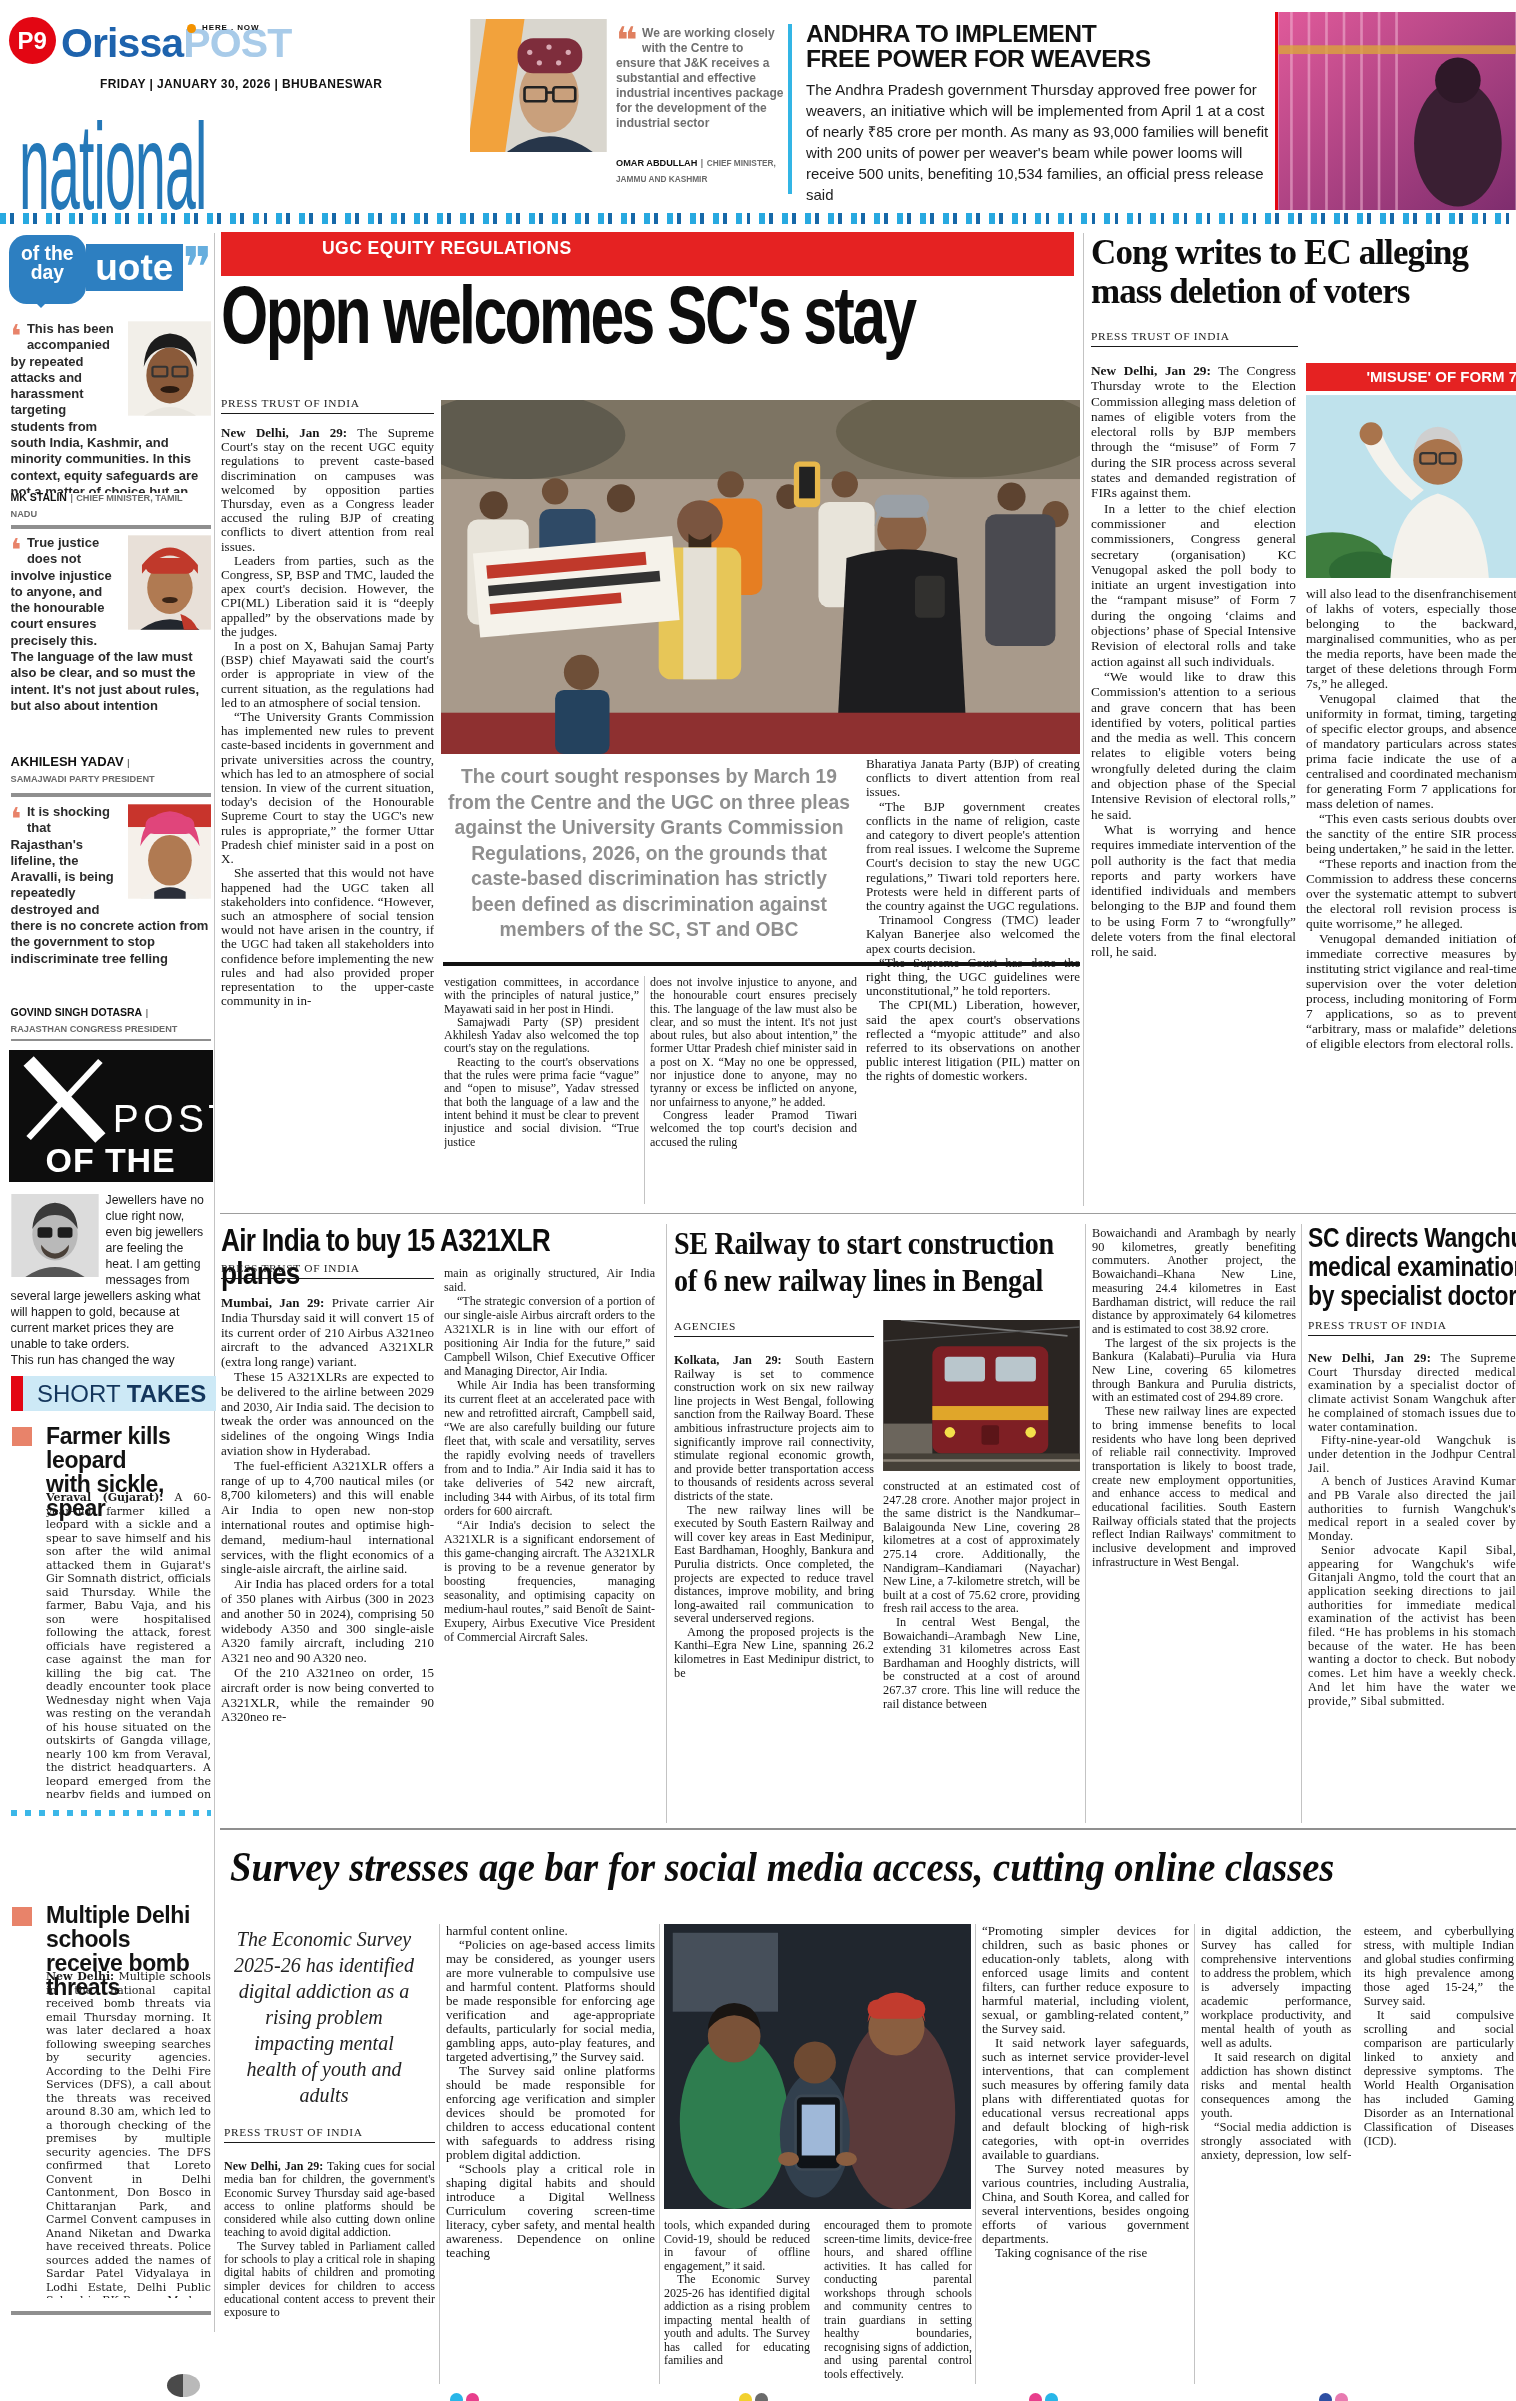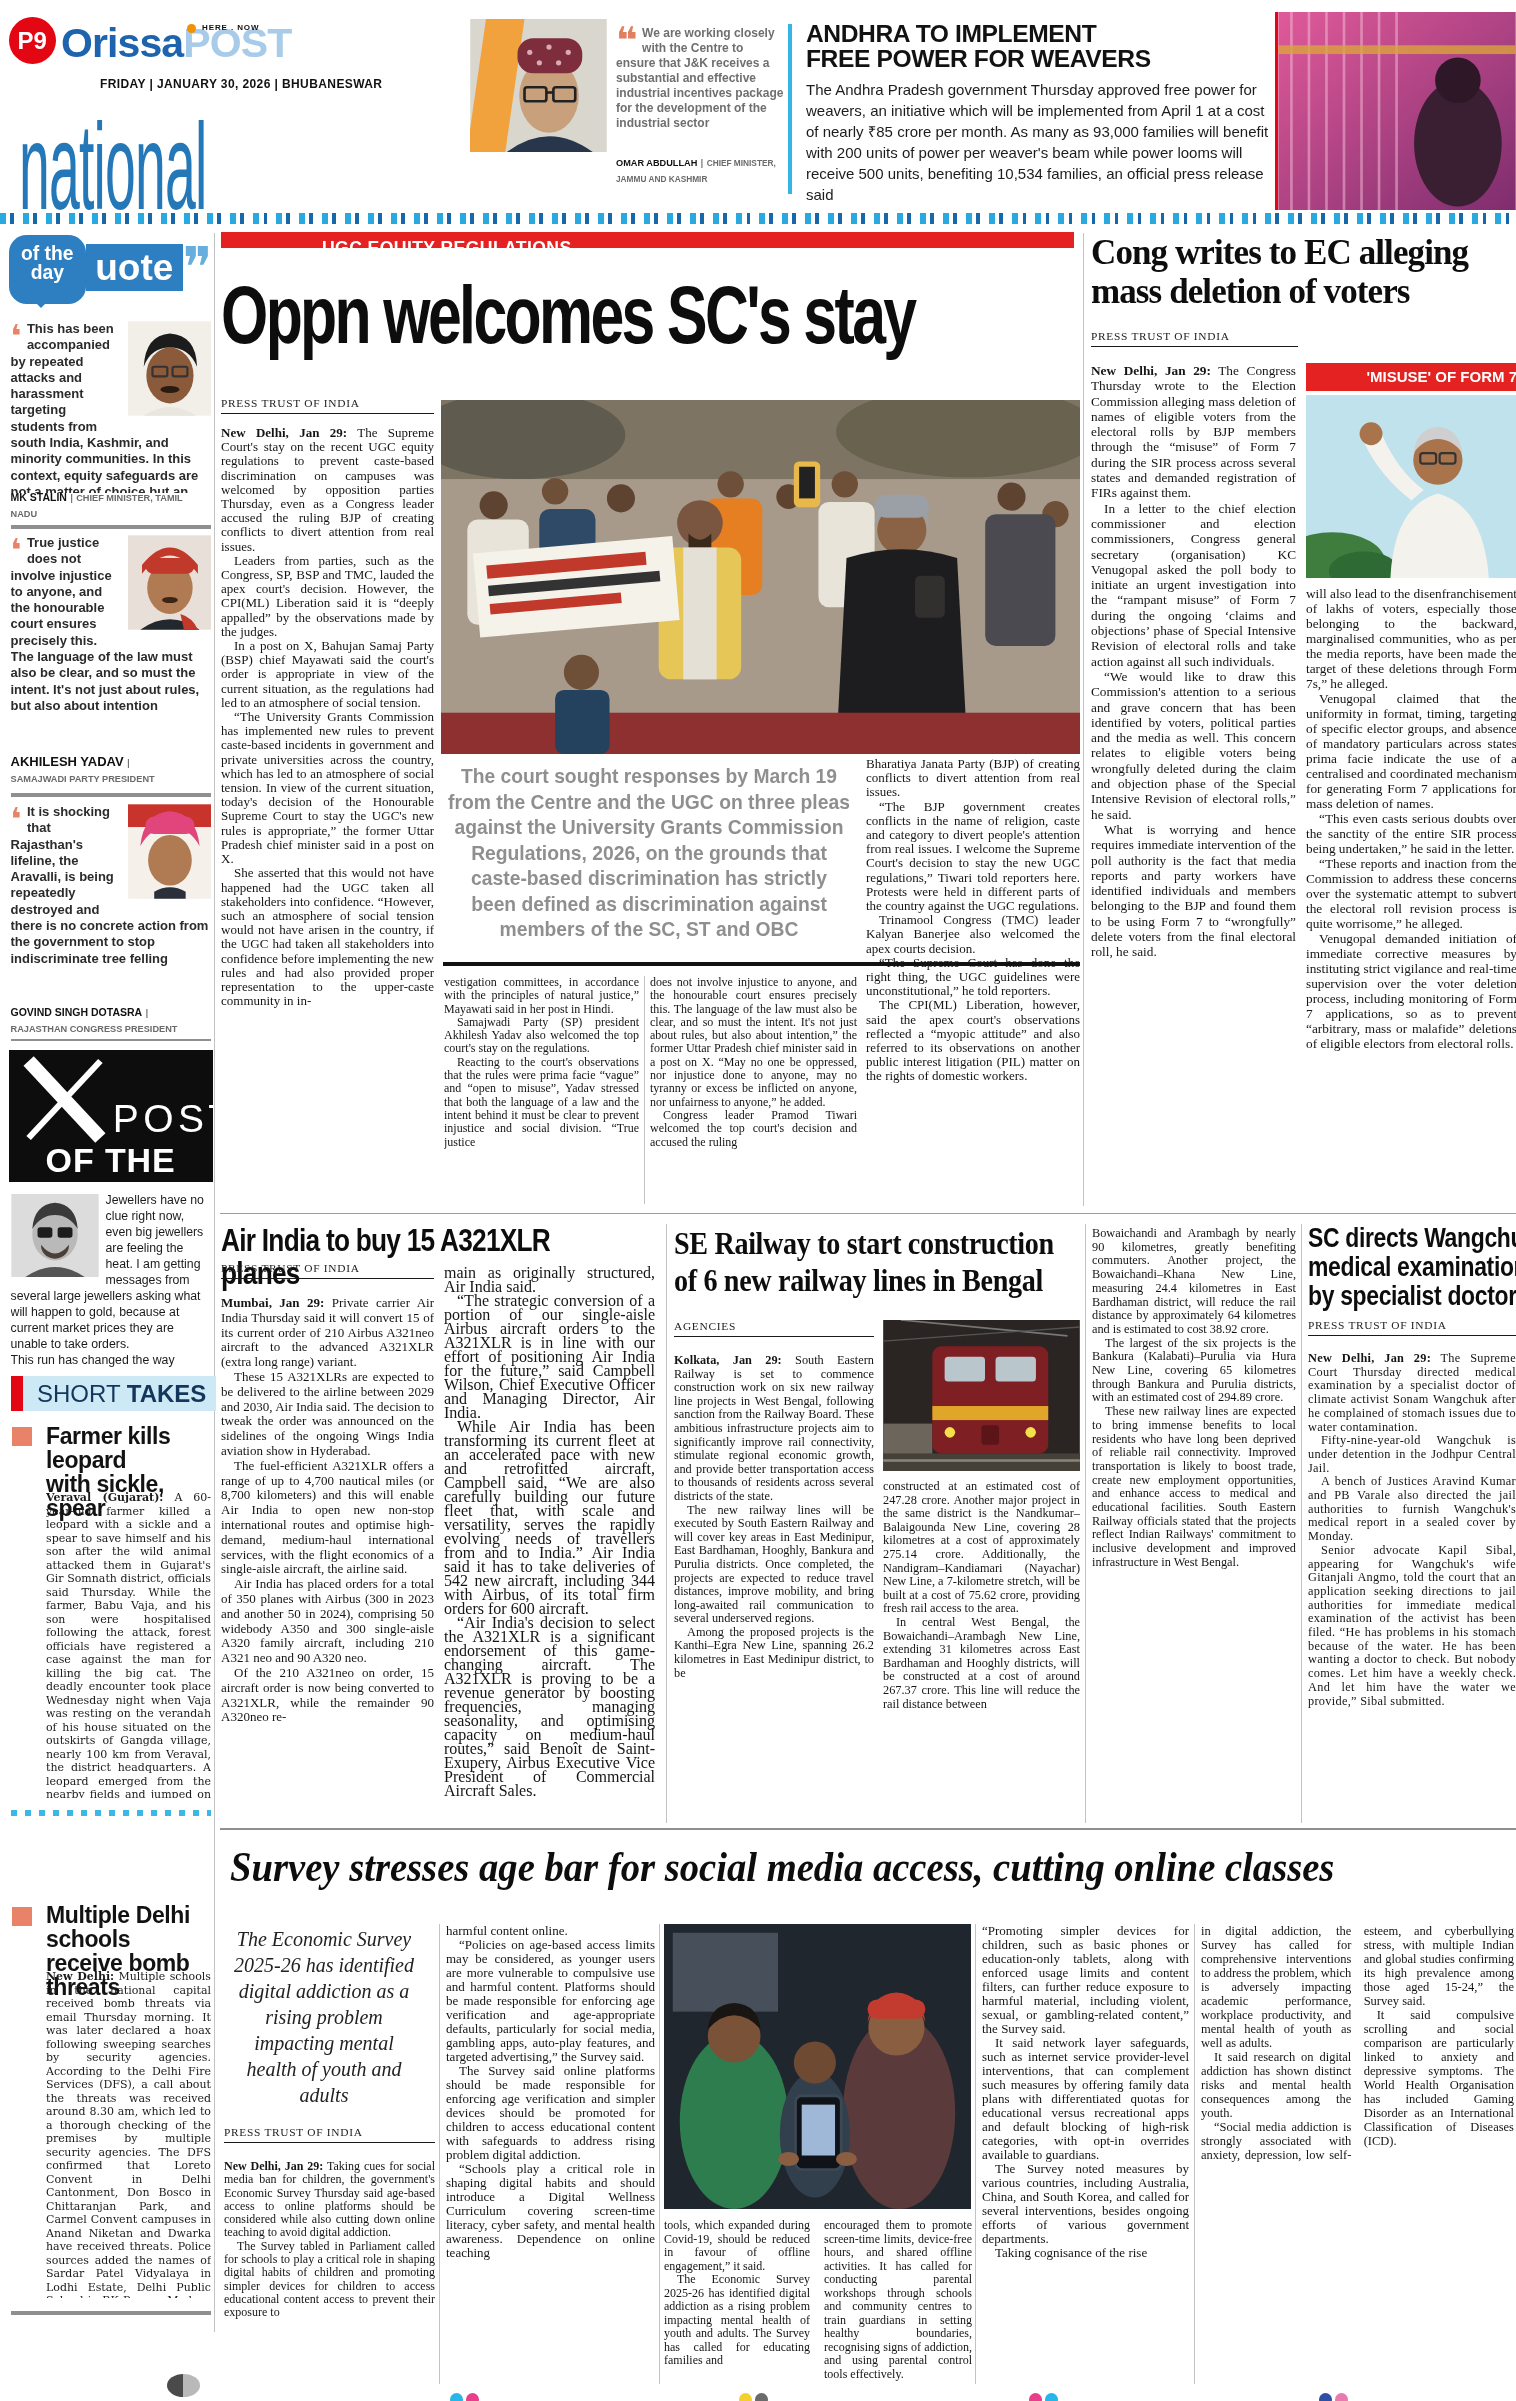--- a/index.html
+++ b/index.html
@@ -248,21 +248,21 @@
   <div class="st-bullet" style="left:12.3px;top:1895px"></div>
   <div class="abs st-head" style="left:46px;top:1891px;width:165px">
     <div>Multiple Delhi schools</div>
     <div>receive bomb threats</div>
   </div>
   <div class="abs st-body" style="left:46px;top:1947px;width:165px;height:339px">
       <p class=""><b>New Delhi:</b> Multiple schools in the national capital received bomb threats via email Thursday morning. It was later declared a hoax following sweeping searches by security agencies. According to the Delhi Fire Services (DFS), a call about the threats was received around 8.30 am, which led to a thorough checking of the premises by multiple security agencies. The DFS confirmed that Loreto Convent in Delhi Cantonment, Don Bosco in Chittaranjan Park, and Carmel Convent campuses in Anand Niketan and Dwarka have received threats. Police sources added the names of Sardar Patel Vidyalaya in Lodhi Estate, Delhi Public School in RK Puram, Modern School in Barakhamba Road and Sanskriti School in Chanakyapuri.</p>
     </div>
   <div class="thickrule" style="left:10.5px;top:2299px;width:200px"></div>
 
-  <div class="abs kicker" style="left:221px;top:220px;width:752px;height:16px">UGC EQUITY REGULATIONS</div>
+  <div class="abs kicker" style="left:221px;top:220px;width:752px;height:44px">UGC EQUITY REGULATIONS</div>
   <div class="abs lead-head" style="left:221px;top:263px;width:860px"><span class="squeeze" style="transform:scaleX(.75);letter-spacing:-3.5px">Oppn welcomes SC's stay</span></div>
   <div class="abs byline" style="left:221px;top:385px;width:213px">PRESS TRUST OF INDIA</div>
 
   <div class="abs body-text" style="left:221px;top:414px;width:213px;height:780px;font-size:13px;line-height:14.2px">
       <p class=""><b>New Delhi, Jan 29:</b> The Supreme Court's stay on the recent UGC equity regulations to prevent caste-based discrimination on campuses was welcomed by opposition parties Thursday, even as a Congress leader accused the ruling BJP of creating conflicts to divert attention from real issues.</p>
       <p class="">Leaders from parties, such as the Congress, SP, BSP and TMC, lauded the apex court's decision. However, the CPI(ML) Liberation said it is “deeply appalled” by the observations made by the judges.</p>
       <p class="">In a post on X, Bahujan Samaj Party (BSP) chief Mayawati said the court's order is appropriate in view of the current situation, as the regulations had led to an atmosphere of social tension.</p>
       <p class="">“The University Grants Commission has implemented new rules to prevent caste-based incidents in government and private universities across the country, which has led to an atmosphere of social tension. In view of the current situation, today's decision of the Honourable Supreme Court to stay the UGC's new rules is appropriate,” the former Uttar Pradesh chief minister said in a post on X.</p>
       <p class="">She asserted that this would not have happened had the UGC taken all stakeholders into confidence. “However, such an atmosphere of social tension would not have arisen in the country, if the UGC had taken all stakeholders into confidence before implementing the new rules and had also provided proper representation to the upper-caste community in in-</p>
     </div>
@@ -366,21 +366,21 @@
 
   <div class="abs sans-head" style="left:221px;top:1212px;width:439px;font-size:32px;line-height:33px"><span class="squeeze" style="transform:scaleX(.82);letter-spacing:-0.9px">Air India to buy 15 A321XLR planes</span></div>
   <div class="abs byline" style="left:221px;top:1250px;width:213px">PRESS TRUST OF INDIA</div>
   <div class="abs body-text" style="left:221px;top:1284px;width:213px;height:525px;font-size:13px;line-height:14.8px">
       <p class=""><b>Mumbai, Jan 29:</b> Private carrier Air India Thursday said it will convert 15 of its current order of 210 Airbus A321neo aircraft to the advanced A321XLR (extra long range) variant.</p>
       <p class="">These 15 A321XLRs are expected to be delivered to the airline between 2029 and 2030, Air India said. The decision to tweak the order was announced on the sidelines of the ongoing Wings India aviation show in Hyderabad.</p>
       <p class="">The fuel-efficient A321XLR offers a range of up to 4,700 nautical miles (or 8,700 kilometers) and this will enable Air India to open new non-stop international routes and optimise high-demand, medium-haul international services, with the flight economics of a single-aisle aircraft, the airline said.</p>
       <p class="">Air India has placed orders for a total of 350 planes with Airbus (300 in 2023 and another 50 in 2024), comprising 50 widebody A350 and 300 single-aisle A320 family aircraft, including 210 A321 neo and 90 A320 neo.</p>
       <p class="">Of the 210 A321neo on order, 15 aircraft order is now being converted to A321XLR, while the remainder 90 A320neo re-</p>
     </div>
-  <div class="abs body-text" style="left:444px;top:1254px;width:211px;height:555px;font-size:16px;line-height:14px">
+  <div class="abs body-text" style="left:444px;top:1254px;width:211px;height:555px;font-size:12px;line-height:14px">
       <p class="">main as originally structured, Air India said.</p>
       <p class="">“The strategic conversion of a portion of our single-aisle Airbus aircraft orders to the A321XLR is in line with our effort of positioning Air India for the future,” said Campbell Wilson, Chief Executive Officer and Managing Director, Air India.</p>
       <p class="">While Air India has been transforming its current fleet at an accelerated pace with new and retrofitted aircraft, Campbell said, “We are also carefully building our future fleet that, with scale and versatility, serves the rapidly evolving needs of travellers from and to India.” Air India said it has to take deliveries of 542 new aircraft, including 344 with Airbus, of its total firm orders for 600 aircraft.</p>
       <p class="">“Air India's decision to select the A321XLR is a significant endorsement of this game-changing aircraft. The A321XLR is proving to be a revenue generator by boosting frequencies, managing seasonality, and optimising capacity on medium-haul routes,” said Benoît de Saint-Exupery, Airbus Executive Vice President of Commercial Aircraft Sales.</p>
     </div>
 
   <div class="vrule" style="left:666px;top:1212px;height:599px"></div>
 
   <div class="abs serif-head" style="left:674px;top:1213px;width:409px;font-size:32px;line-height:37px"><span class="squeeze" style="transform:scaleX(.88);letter-spacing:-0.4px;display:inline-block;white-space:nowrap"><span>SE Railway to start construction</span><br><span>of 6 new railway lines in Bengal</span></span></div>
   <div class="abs byline" style="left:674px;top:1308px;width:200px">AGENCIES</div>

